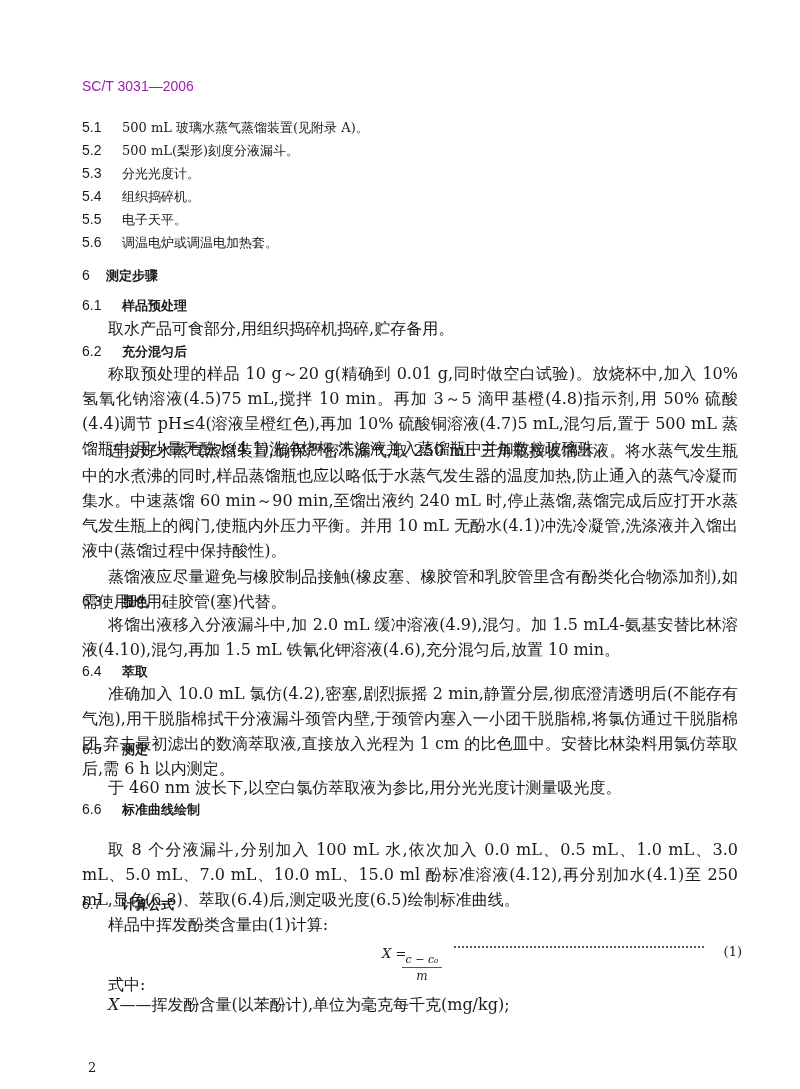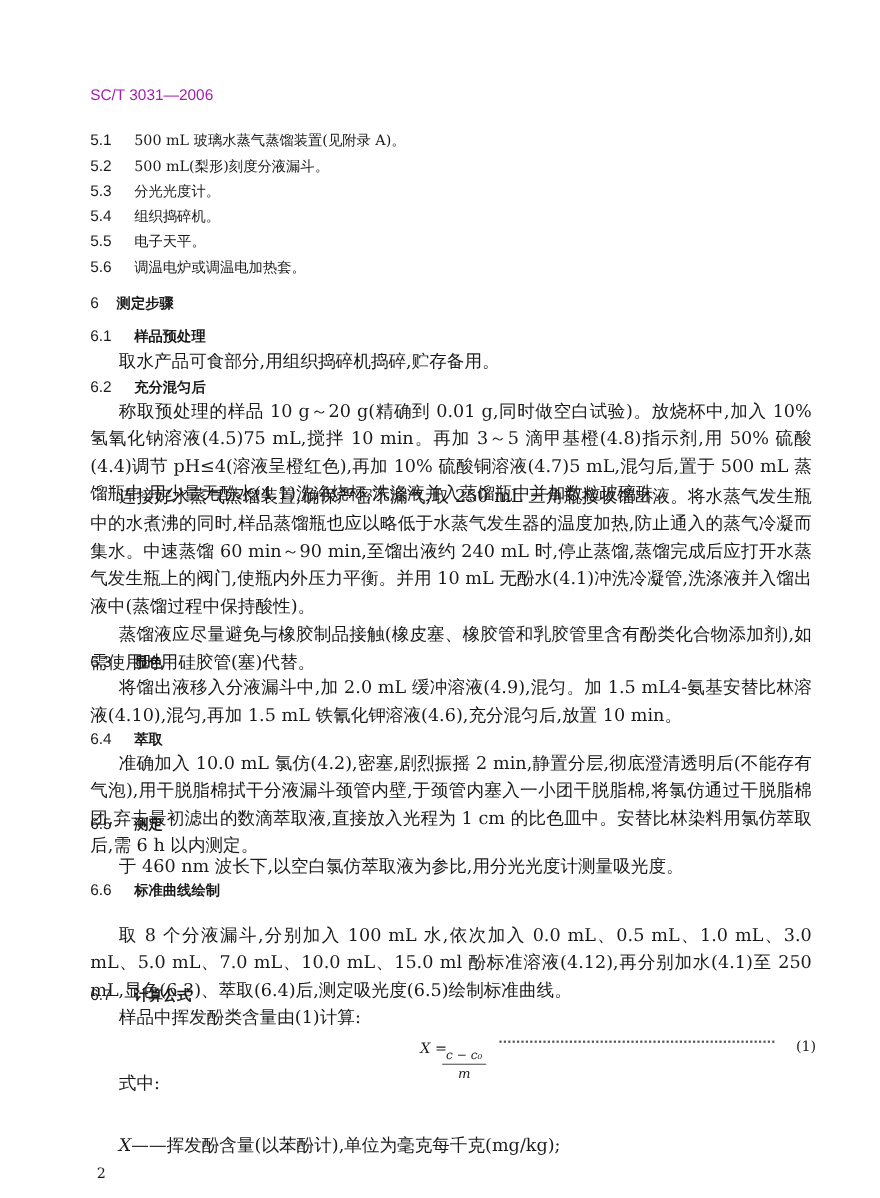--- a/index.html
+++ b/index.html
@@ -102,20 +102,20 @@
         <div class="num">c − c₀</div>
         <div class="den">m</div>
       </div>
       <div class="dots"></div>
       <span class="eqno" style="top:4px">(1)</span>
     </div>
 
     <div class="defs" style="top:972px">
       <div>式中:</div>
     </div>
-    <div class="defs" style="top:1028px">
+    <div class="defs" style="top:992px">
       <i>X</i><span>——挥发酚含量(以苯酚计),单位为毫克每千克(mg/kg);</span>
     </div>
 
   </div>
 
   <div class="pagenum" style="top:1060px">2</div>
 </div>
 
 </body></html>

